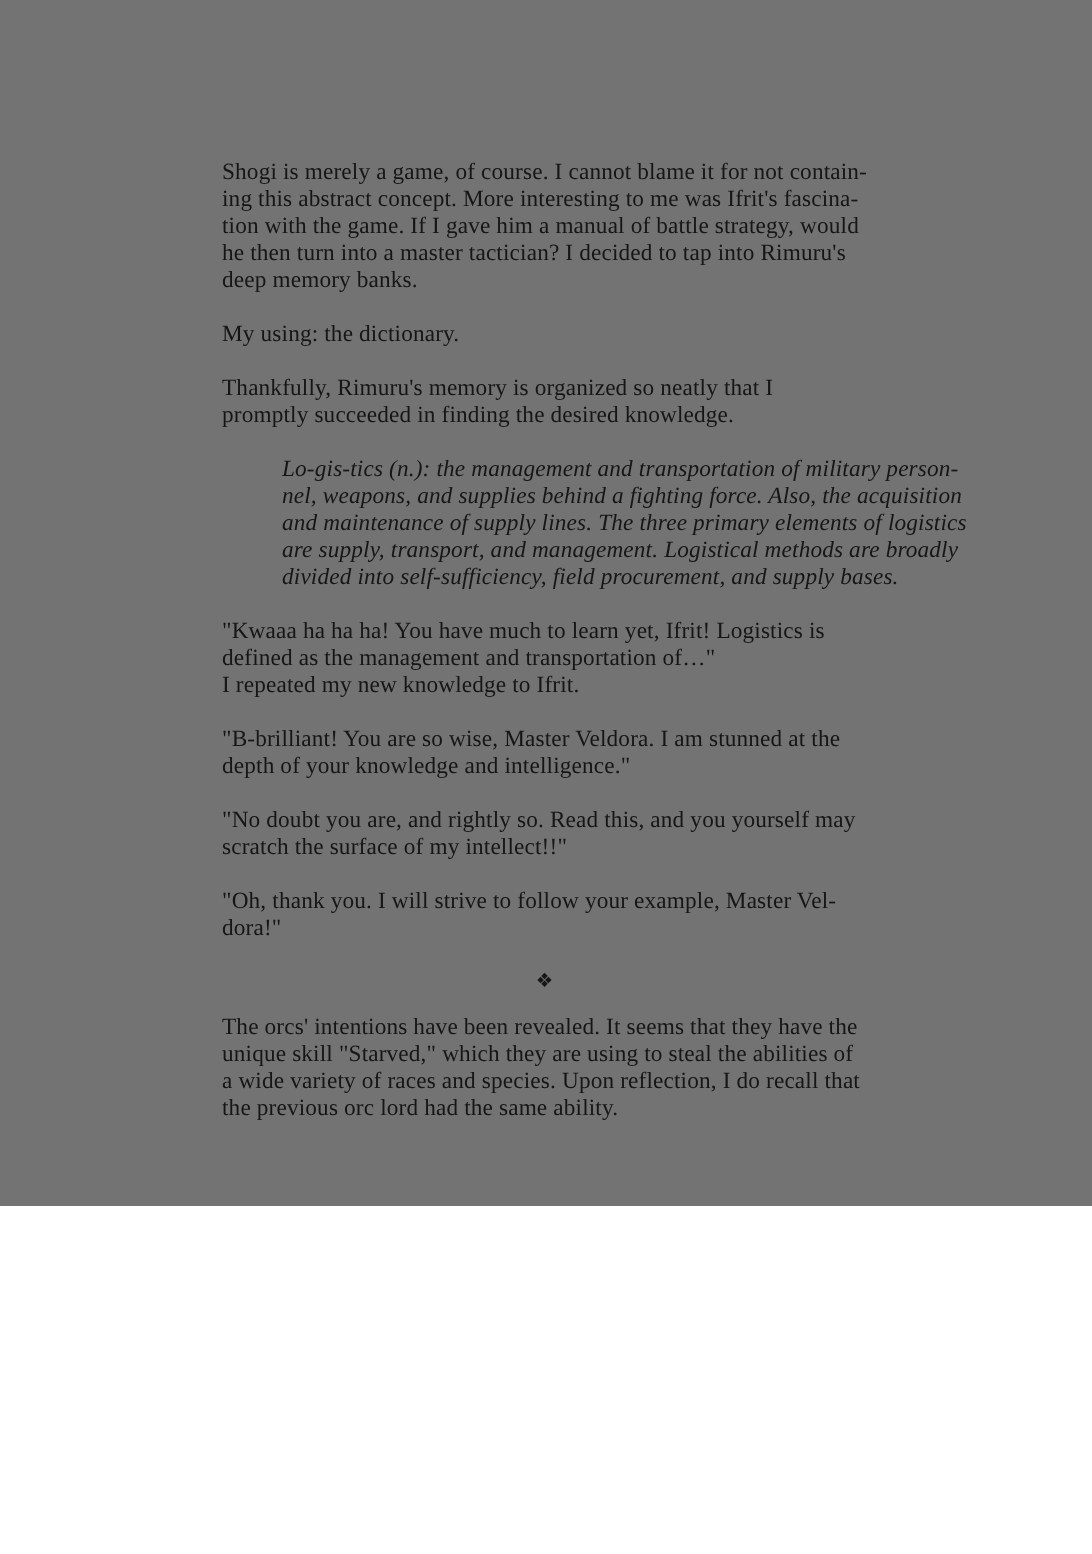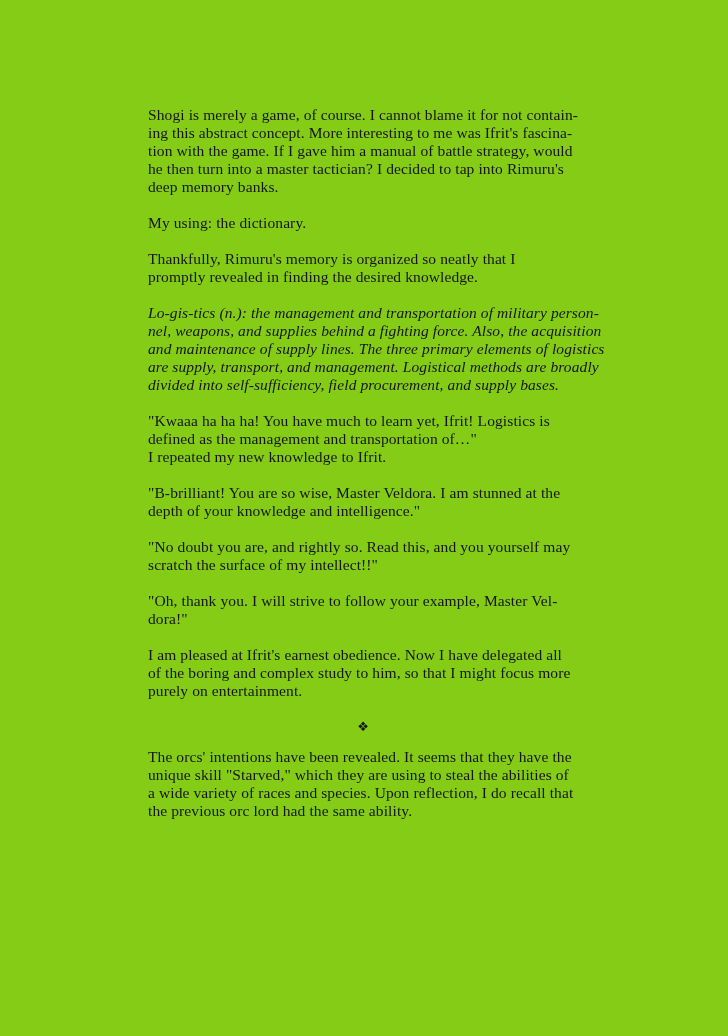--- a/index.html
+++ b/index.html
@@ -8,35 +8,36 @@
     background: #ffffff;
   }
   body {
     width: 728px;
     height: 1036px;
     overflow: hidden;
   }
   .page {
     box-sizing: border-box;
     width: 728px;
-    height: 1036px;
+    height: 804px;
     padding: 106px 0 0 148px;
-    background: #84cc16;
+    background: #737373;
   }
   .para {
     margin: 0 0 18px 0;
     font-family: "Liberation Serif", "DejaVu Serif", serif;
     font-size: 15.5px;
     line-height: 18px;
     color: #161616;
     white-space: pre;           
     letter-spacing: 0.1px;
   }
   .para.italic {
     font-style: italic;
+    margin-left: 40px;
   }
   .divider {
     width: 430px;
     margin: 6px 0 12px 0;
     text-align: center;
     font-family: "DejaVu Sans", sans-serif;
     font-size: 13px;
     line-height: 18px;
     color: #161616;
   }
@@ -45,36 +46,33 @@
 <body>
 
 <main class="page">
   <p class="para">Shogi is merely a game, of course. I cannot blame it for not contain-
 ing this abstract concept. More interesting to me was Ifrit's fascina-
 tion with the game. If I gave him a manual of battle strategy, would
 he then turn into a master tactician? I decided to tap into Rimuru's
 deep memory banks.</p>
   <p class="para">My using: the dictionary.</p>
   <p class="para">Thankfully, Rimuru's memory is organized so neatly that I
-promptly revealed in finding the desired knowledge.</p>
+promptly succeeded in finding the desired knowledge.</p>
   <p class="para italic">Lo-gis-tics (n.): the management and transportation of military person-
 nel, weapons, and supplies behind a fighting force. Also, the acquisition
 and maintenance of supply lines. The three primary elements of logistics
 are supply, transport, and management. Logistical methods are broadly
 divided into self-sufficiency, field procurement, and supply bases.</p>
   <p class="para">"Kwaaa ha ha ha! You have much to learn yet, Ifrit! Logistics is
 defined as the management and transportation of…"
 I repeated my new knowledge to Ifrit.</p>
   <p class="para">"B-brilliant! You are so wise, Master Veldora. I am stunned at the
 depth of your knowledge and intelligence."</p>
   <p class="para">"No doubt you are, and rightly so. Read this, and you yourself may
 scratch the surface of my intellect!!"</p>
   <p class="para">"Oh, thank you. I will strive to follow your example, Master Vel-
 dora!"</p>
-  <p class="para">I am pleased at Ifrit's earnest obedience. Now I have delegated all
-of the boring and complex study to him, so that I might focus more
-purely on entertainment.</p>
   <div class="divider">❖</div>
   <p class="para">The orcs' intentions have been revealed. It seems that they have the
 unique skill "Starved," which they are using to steal the abilities of
 a wide variety of races and species. Upon reflection, I do recall that
 the previous orc lord had the same ability.</p>
 </main>
 
 </body></html>

